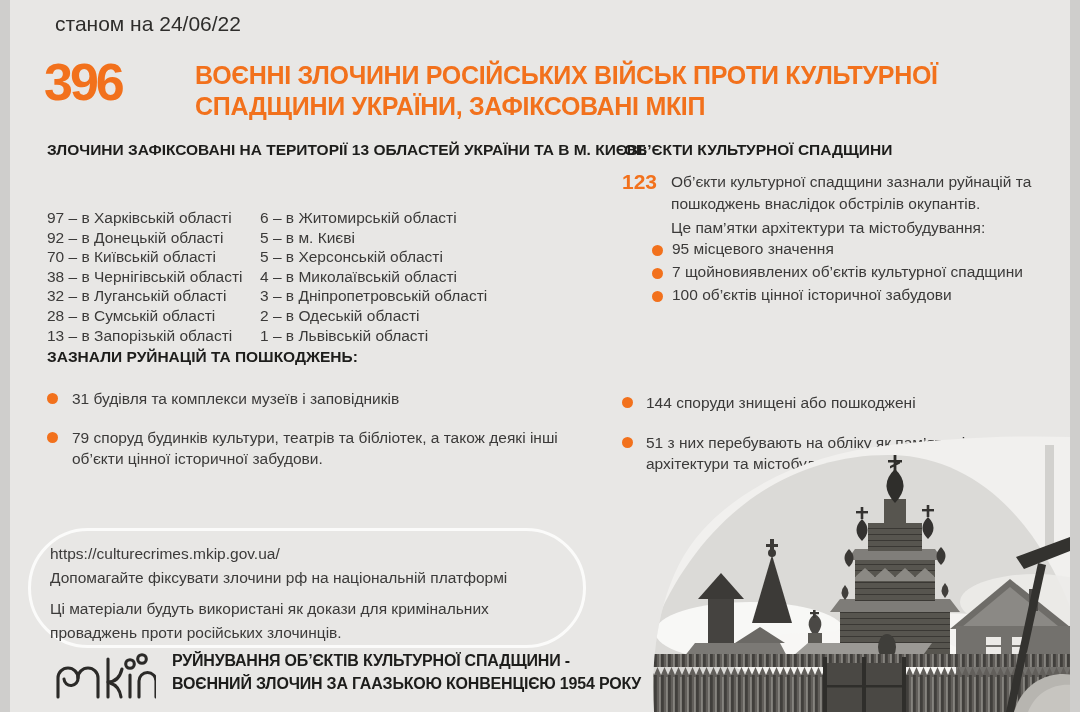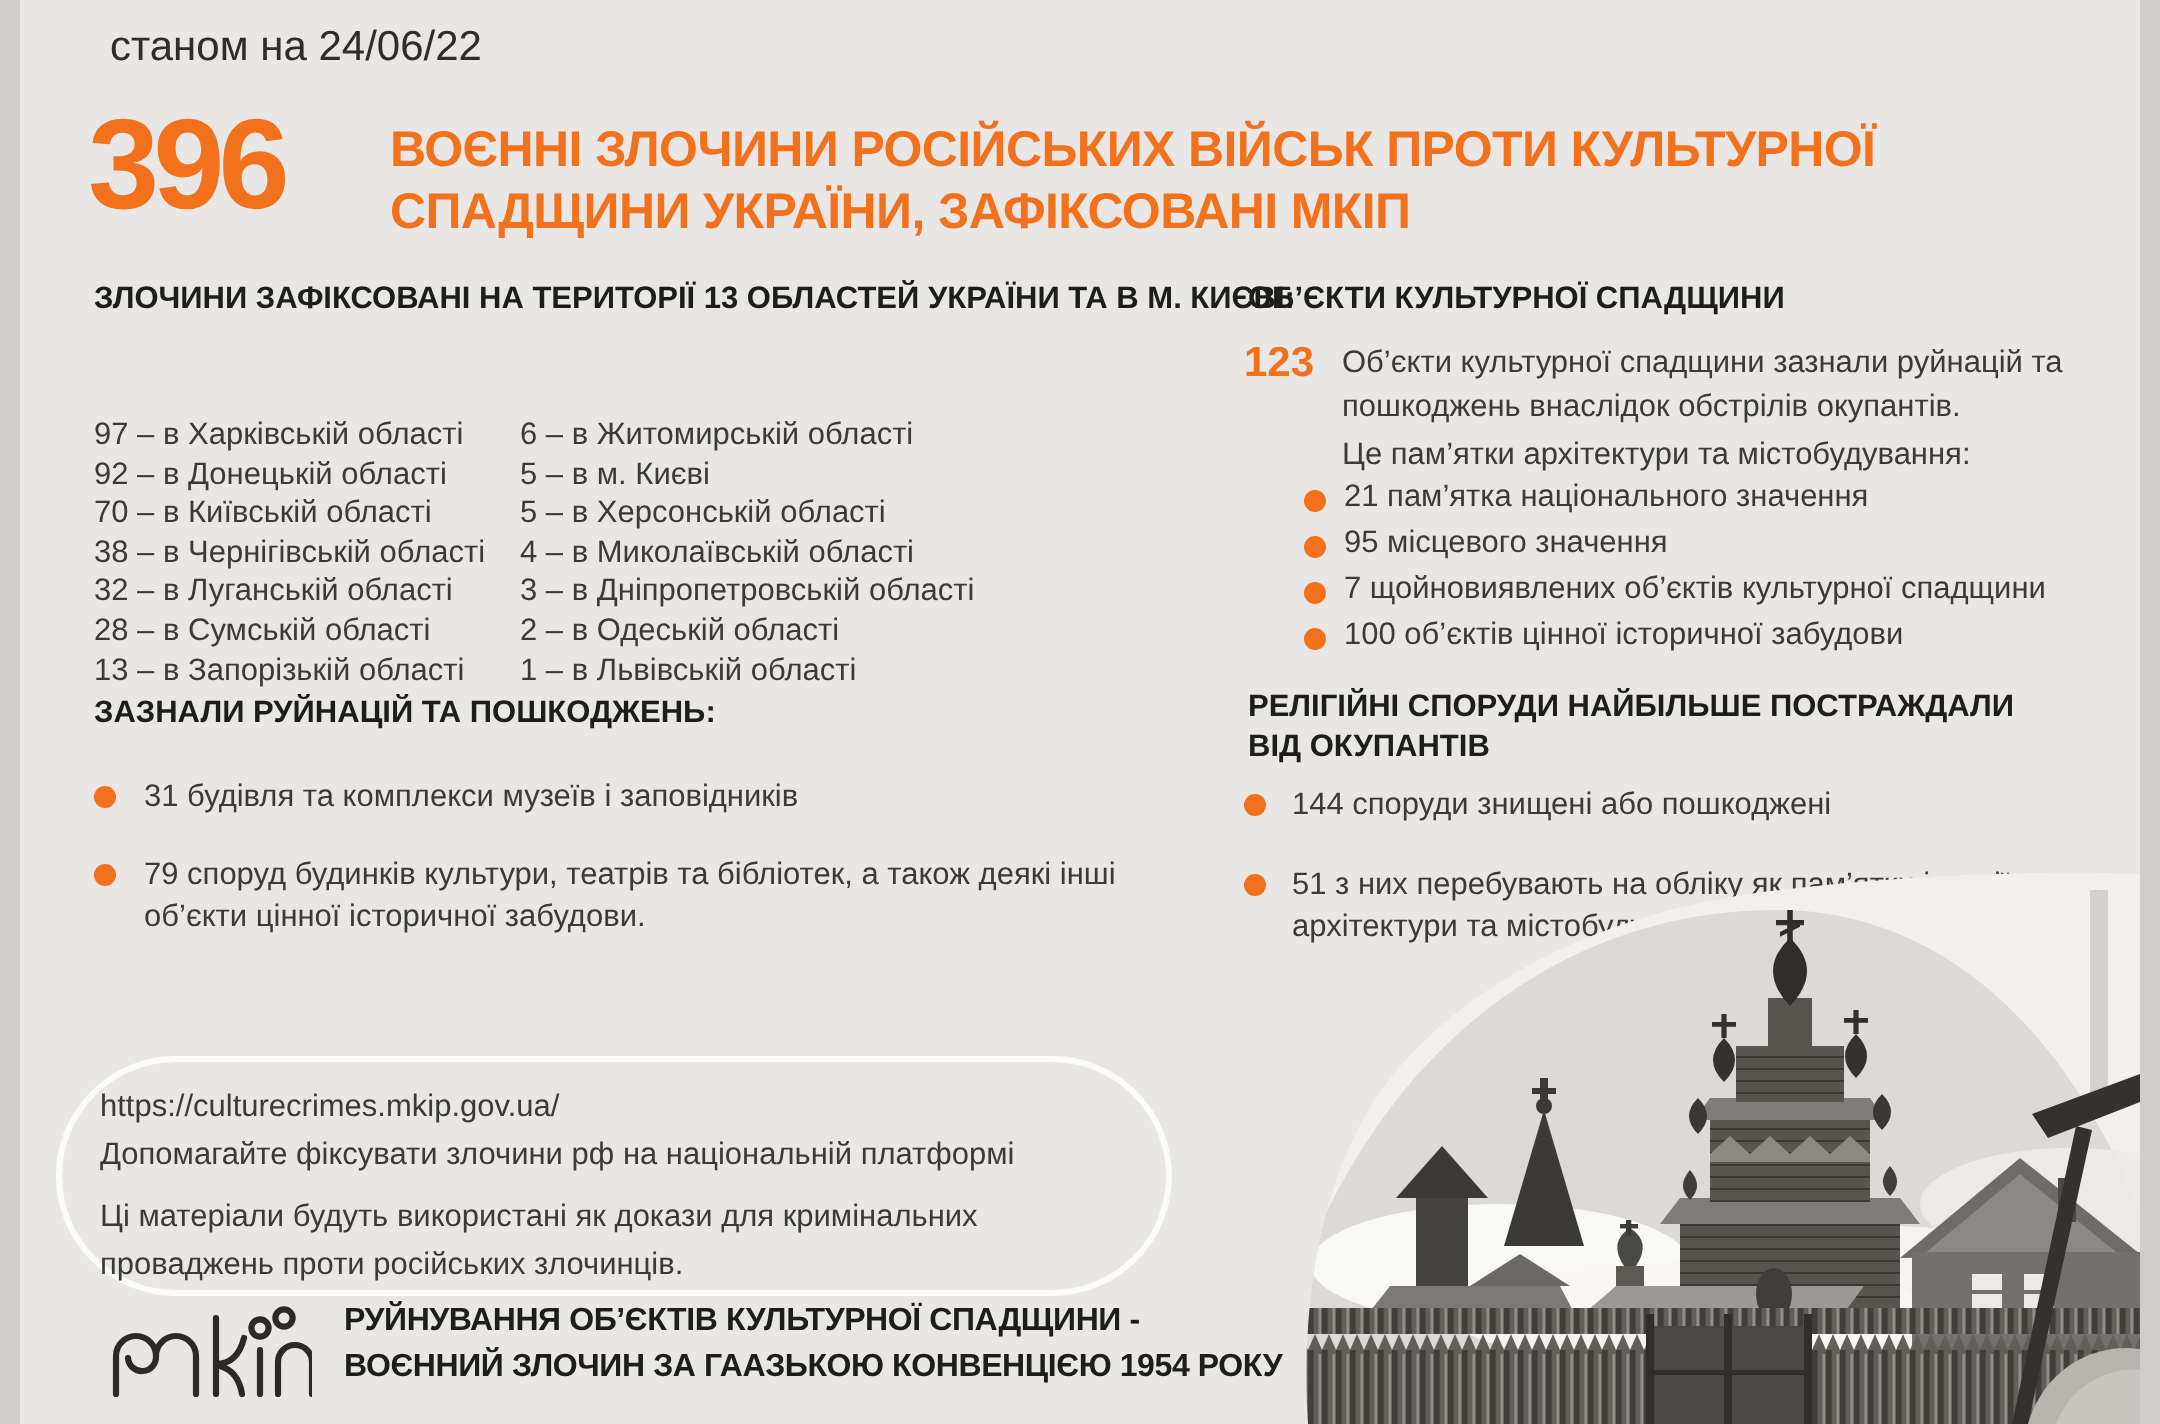--- a/index.html
+++ b/index.html
@@ -4,21 +4,21 @@
 <style>
   html,body{margin:0;padding:0;background:#cfcecc;}
   .stage{
     position:relative;width:1060px;height:712px;margin:0 auto;
     background:#e8e7e5;overflow:hidden;
     font-family:"Liberation Sans","DejaVu Sans",sans-serif;
     color:#3b3a39;
   }
   .abs{position:absolute;}
   .date{left:45px;top:12px;font-size:21px;color:#2e2d2b;}
-  .big-count{left:34px;top:44px;font-size:64px;font-weight:800;color:#f2711c;letter-spacing:-3px;line-height:76px;}
+  .big-count{left:34px;top:44px;font-size:52px;font-weight:800;color:#f2711c;letter-spacing:-3px;line-height:76px;}
   .title{left:185px;top:60px;font-size:25px;font-weight:800;color:#f2711c;line-height:31px;letter-spacing:-0.3px;}
   .h-section{font-weight:700;font-size:15.5px;color:#1d1d1b;line-height:20px;}
   .body-text{font-size:15.5px;color:#3b3a39;}
   .region-list{line-height:19.6px;font-size:15.5px;color:#3b3a39;margin-top:32px;}
   .bullet-row{display:flex;align-items:flex-start;}
   .dot{flex:0 0 auto;width:11px;height:11px;border-radius:50%;background:#f2711c;margin-top:5px;}
   .callout{
     left:18px;top:528px;width:552px;height:114px;
     border:3px solid #fbfbfa;border-radius:64px;
   }
@@ -61,24 +61,20 @@
     <div>1 – в Львівській області</div>
   </div>
 
   <div class="abs h-section" style="left:614px;top:140px;">ОБ’ЄКТИ КУЛЬТУРНОЇ СПАДЩИНИ</div>
   <div class="abs" style="left:612px;top:170px;font-size:21px;font-weight:800;color:#f2711c;">123</div>
   <div class="abs body-text" style="left:661px;top:171px;width:368px;line-height:21.5px;">Об’єкти культурної спадщини зазнали руйнацій та пошкоджень внаслідок обстрілів окупантів.</div>
   <div class="abs body-text" style="left:661px;top:219px;">Це пам’ятки архітектури та містобудування:</div>
   <div class="abs" style="left:642px;top:240px;width:420px;">
     <div class="bullet-row" style="margin-bottom:5px;">
       <span class="dot"></span>
-      <span class="body-text" style="margin-left:9px;">21 пам’ятка національного значення</span>
-    </div>
-    <div class="bullet-row" style="margin-bottom:5px;">
-      <span class="dot"></span>
       <span class="body-text" style="margin-left:9px;">95 місцевого значення</span>
     </div>
     <div class="bullet-row" style="margin-bottom:5px;">
       <span class="dot"></span>
       <span class="body-text" style="margin-left:9px;">7 щойновиявлених об’єктів культурної спадщини</span>
     </div>
     <div class="bullet-row">
       <span class="dot"></span>
       <span class="body-text" style="margin-left:9px;">100 об’єктів цінної історичної забудови</span>
     </div>
@@ -89,24 +85,20 @@
     <div class="bullet-row" style="margin-bottom:17px;">
       <span class="dot"></span>
       <span class="body-text" style="margin-left:14px;width:545px;line-height:21.5px;">31 будівля та комплекси музеїв і заповідників</span>
     </div>
     <div class="bullet-row">
       <span class="dot"></span>
       <span class="body-text" style="margin-left:14px;width:545px;line-height:21.5px;">79 споруд будинків культури, театрів та бібліотек, а також деякі інші об’єкти цінної історичної забудови.</span>
     </div>
   </div>
 
-  <div class="abs h-section" style="left:614px;top:344px;">
-    <div>РЕЛІГІЙНІ СПОРУДИ НАЙБІЛЬШЕ ПОСТРАЖДАЛИ</div>
-    <div>ВІД ОКУПАНТІВ</div>
-  </div>
   <div class="abs" style="left:612px;top:392px;width:440px;">
     <div class="bullet-row" style="margin-bottom:18px;">
       <span class="dot"></span>
       <span class="body-text" style="margin-left:13px;width:400px;line-height:21.5px;">144 споруди знищені або пошкоджені</span>
     </div>
     <div class="bullet-row">
       <span class="dot"></span>
       <span class="body-text" style="margin-left:13px;width:390px;line-height:21.5px;">51 з них перебувають на обліку як пам’ятки історії, архітектури та містобудування</span>
     </div>
   </div>

